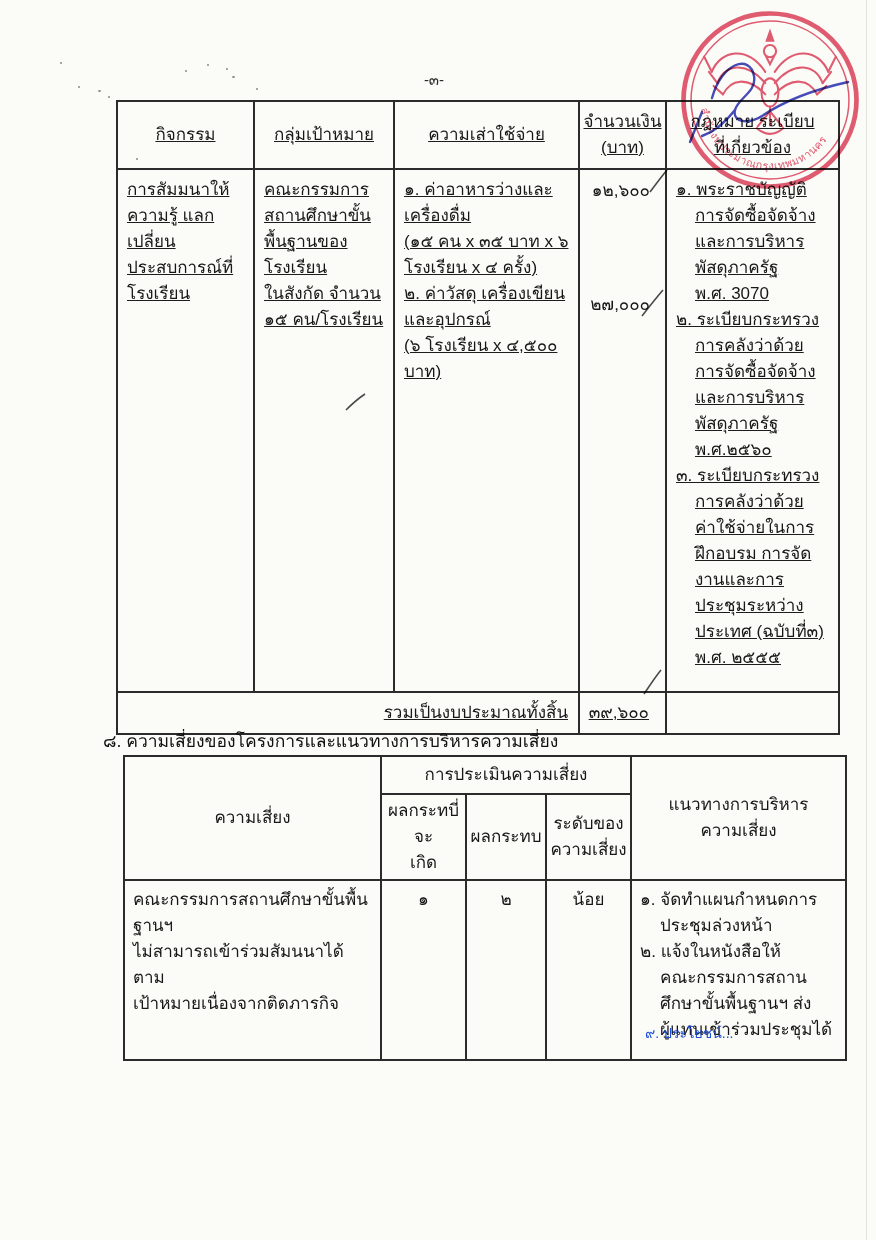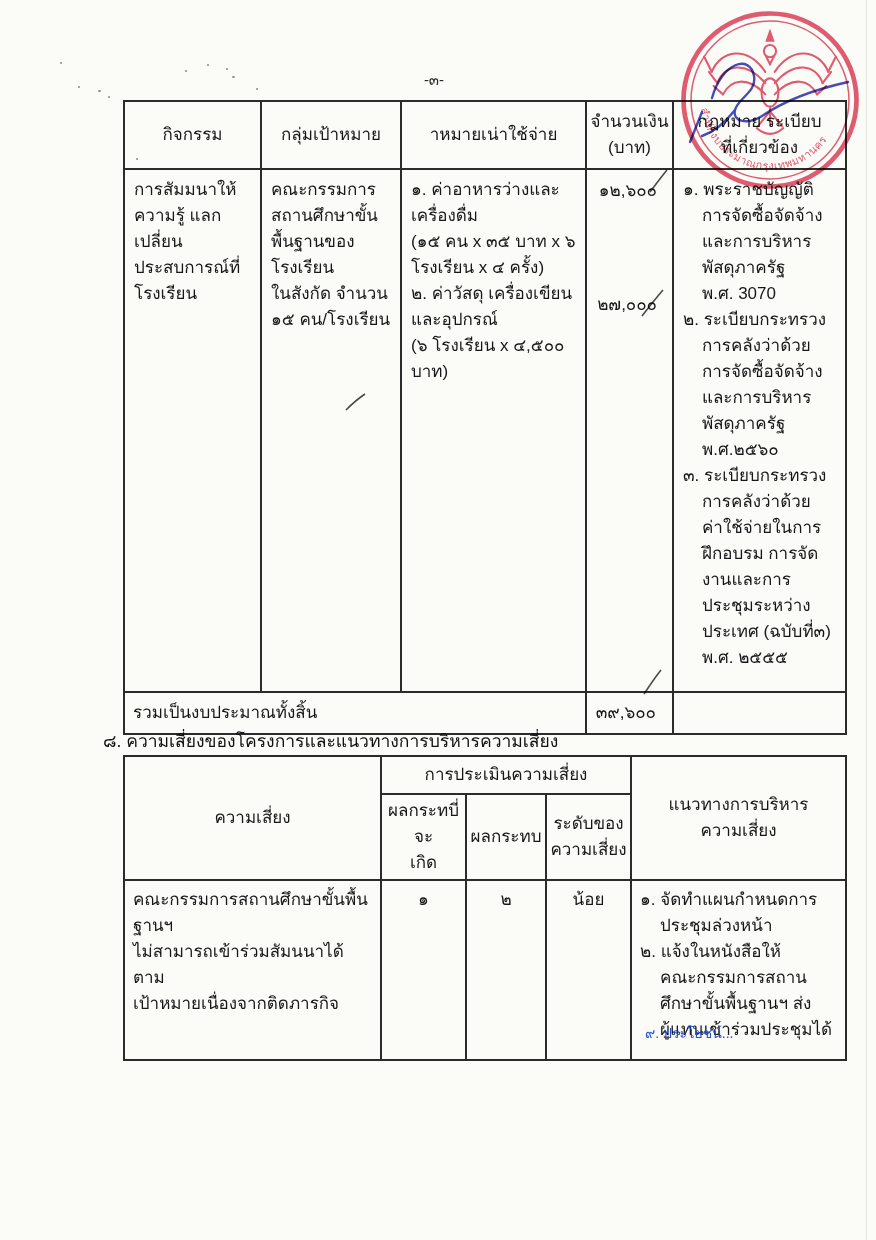--- a/index.html
+++ b/index.html
@@ -14,28 +14,28 @@
   .scan-edge{position:absolute;top:0;right:0;width:9px;height:1240px;
     background:linear-gradient(to right,#ececе8,#d9d9d5);border-left:1px solid #e3e3df;z-index:1;}
   .speck{position:absolute;width:2px;height:2px;border-radius:50%;background:#6f6f6f;opacity:.8;z-index:1;}
   .page-number{position:absolute;top:68px;left:408px;width:52px;text-align:center;
     font-size:15px;color:#2a2a2a;z-index:2;}
   .continuation{position:absolute;top:1022px;left:645px;font-size:14px;color:#1d4ed8;z-index:2;}
   
   table{border-collapse:collapse;table-layout:fixed;z-index:2;position:absolute;background:transparent;}
   td,th{border:2px solid #2b2b2b;vertical-align:top;font-weight:normal;
     font-size:17px;line-height:26px;color:#171717;}
-  #budget-table{left:123px;top:100px;width:722px;}
+  #budget-table{left:116px;top:100px;width:722px;text-decoration:underline;}
   #budget-table th{text-align:center;vertical-align:middle;padding:4px 2px;height:58px;}
   #budget-table td{padding:7px 8px 20px 9px;}
   .cell-amounts{position:relative;}
   .amt{position:absolute;right:15px;top:8px;text-align:right;}
   .amt.second{top:122px;}
   .law-item{text-indent:-19px;padding-left:19px;white-space:pre-line;}
-  .total-label-cell{text-align:left;padding:6px 10px 6px 8px !important;vertical-align:middle;height:28px;}
+  .total-label-cell{text-align:right;padding:6px 10px 6px 8px !important;vertical-align:middle;height:28px;}
   .total-amount-cell{text-align:right;padding:6px 16px 6px 4px !important;vertical-align:middle;}
   #risk-table{left:123px;top:755px;width:722px;}
   #risk-table th{text-align:center;padding:3px 0;vertical-align:middle;}
   #risk-table td{padding:6px 8px;}
   .risk-center{text-align:center;}
   .mgmt-item{text-indent:-20px;padding-left:20px;white-space:pre-line;}
   .section-heading{position:absolute;left:103px;top:727px;font-size:17.5px;color:#111;z-index:2;}
   
   .stamp{position:absolute;left:676px;top:6px;width:188px;height:188px;z-index:5;
     mix-blend-mode:multiply;opacity:.92;}
@@ -65,21 +65,21 @@
     <col style="width:137px">
       <col style="width:140px">
       <col style="width:185px">
     <col style="width:87px">
       <col style="width:173px">
   </colgroup>
   <tbody>
       <tr>
     <th>กิจกรรม</th>
     <th>กลุ่มเป้าหมาย</th>
-    <th>าหมายเน่าใช้จ่าย</th>
+    <th>ความเส่าใช้จ่าย</th>
     <th class="ml">จำนวนเงิน
 (บาท)</th>
     <th class="ml">กฎหมาย ระเบียบ
 ที่เกี่ยวข้อง</th>
   </tr>
   <tr style="height:496px;">
     <td class="ml">การสัมมนาให้
 ความรู้ แลกเปลี่ยน
 ประสบการณ์ที่
 โรงเรียน</td>

